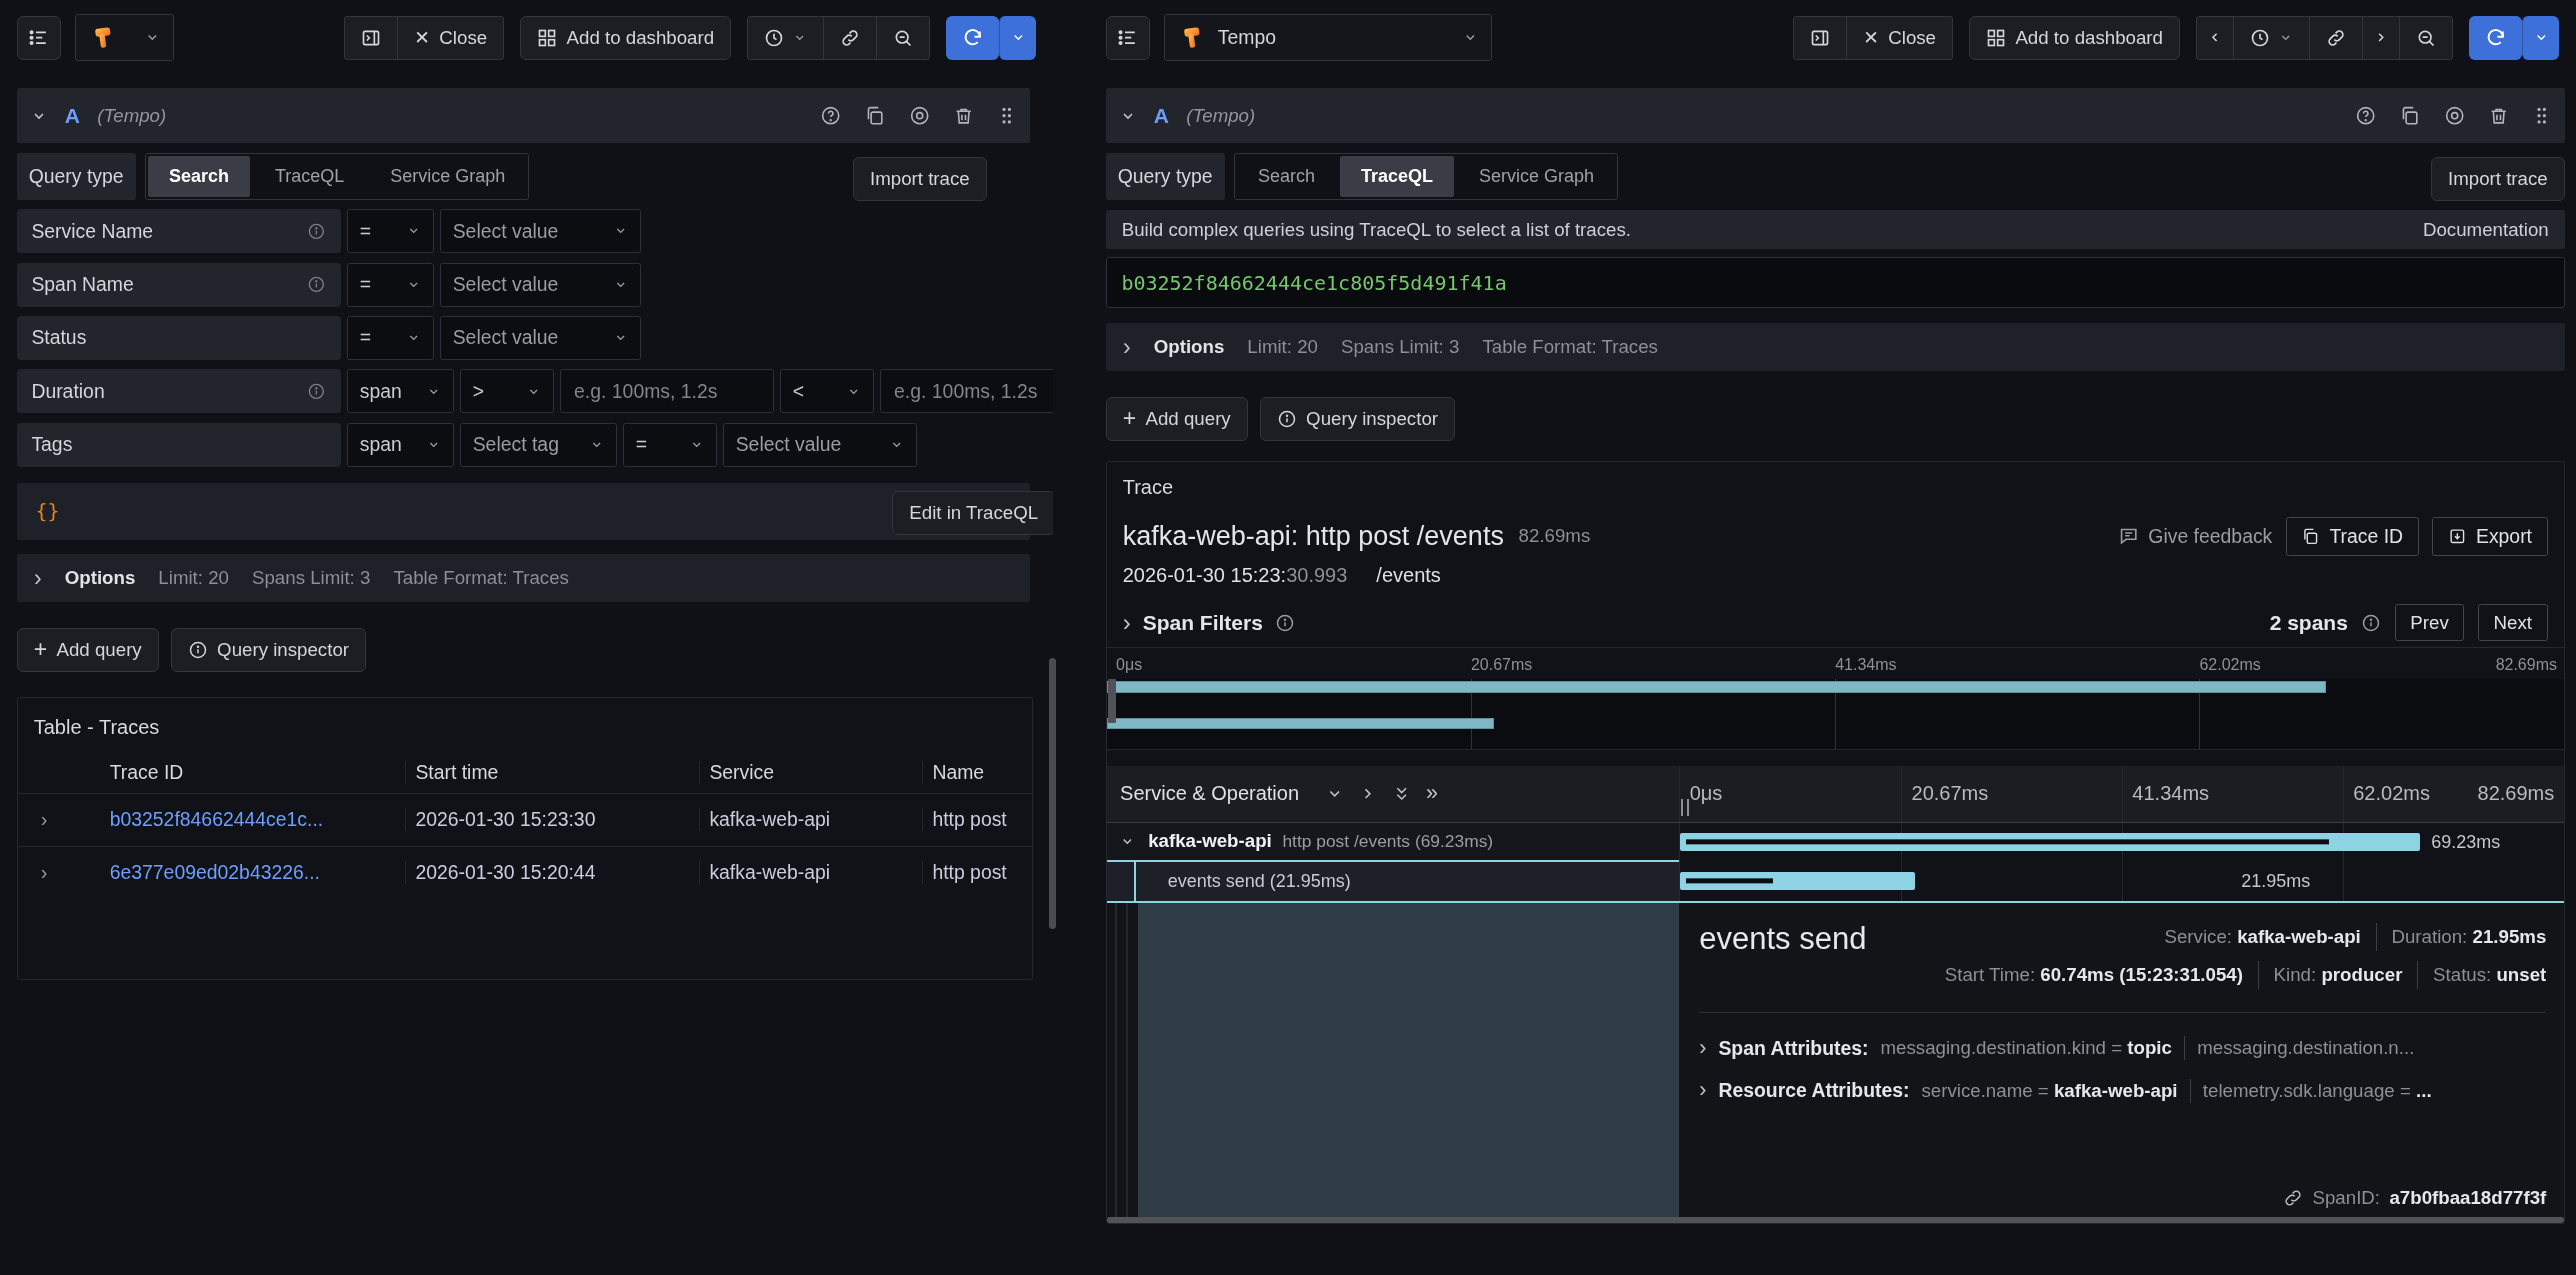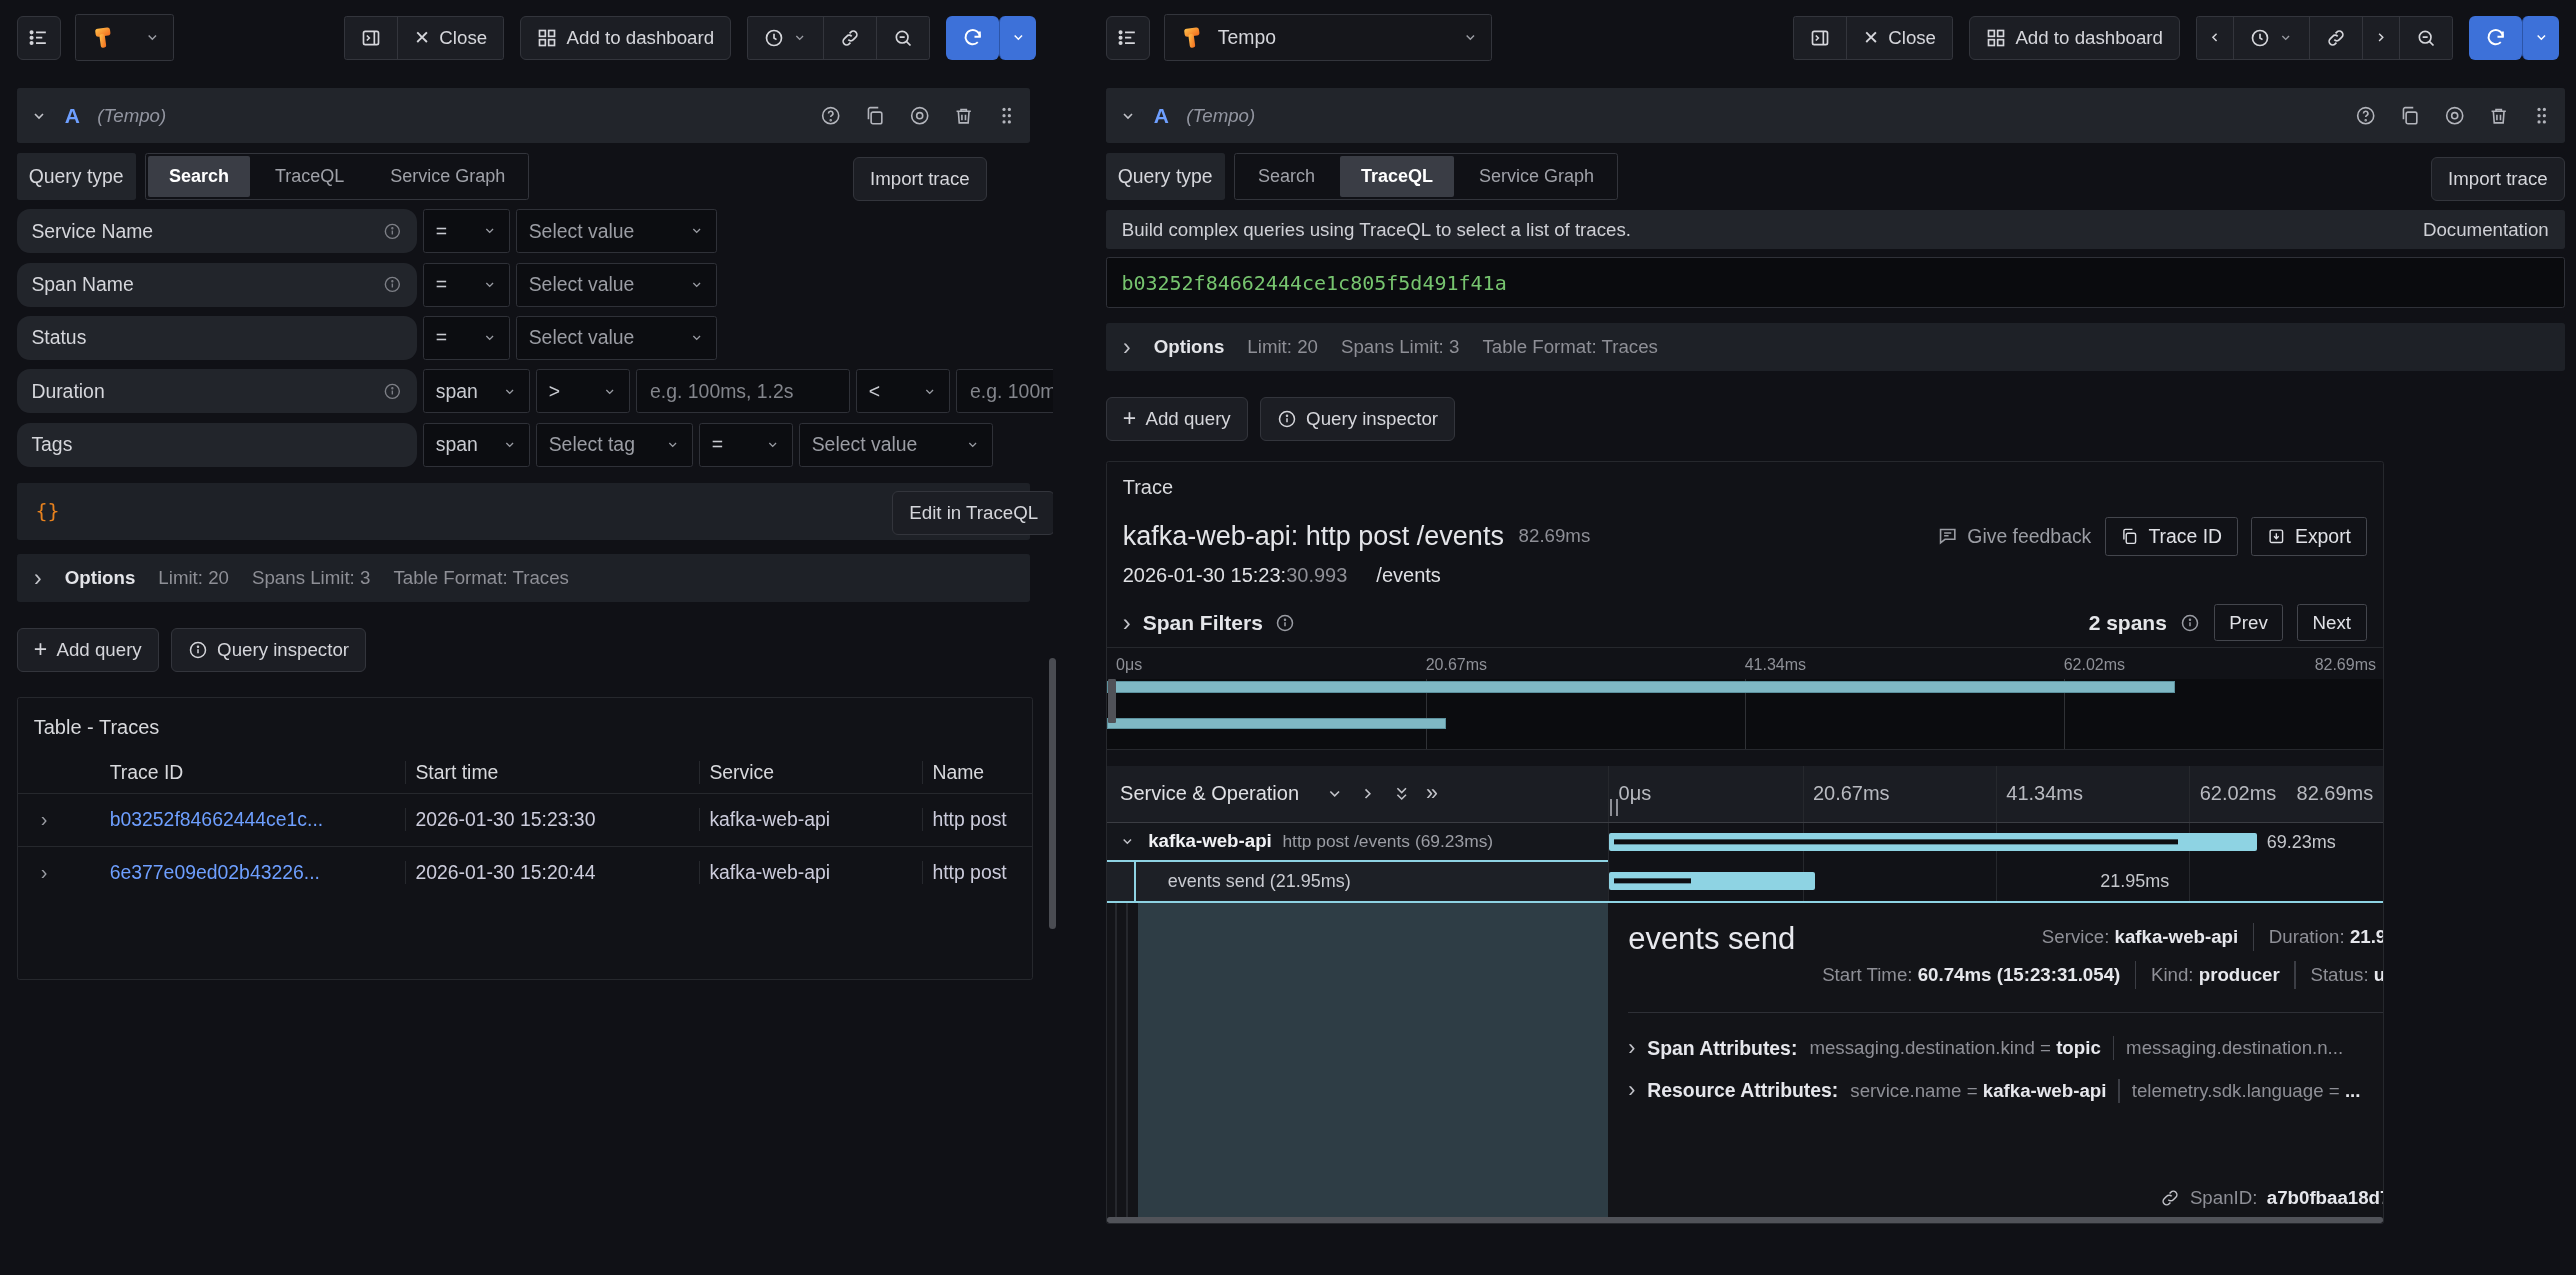--- a/index.html
+++ b/index.html
@@ -38,21 +38,21 @@
   .dshint{color:#9295a0;font-size:18.7px;font-style:italic}
   .qh-icons{margin-left:auto;display:flex;align-items:center;gap:23px;color:#b3b5bc}
   .qtabs{display:flex;align-items:center;margin-top:9.4px;position:relative}
   .chip{display:inline-flex;align-items:center;height:47px;background:#22252b;border-radius:2.7px;
     padding:0 12px;font-size:19.4px;font-weight:500;color:#d5d6db}
   .radiogroup{display:inline-flex;height:47px;border:0.7px solid #33353c;border-radius:2.7px;margin-left:9.4px;background:#101116;overflow:hidden}
   .rtab{display:inline-flex;align-items:center;padding:0 23px;font-size:18px;color:#9fa1a8;cursor:pointer}
   .rtab.active{background:#3a3d45;color:#fff;font-weight:600;border-radius:2px;margin:2px;padding:0 21px}
   .import-btn{position:absolute;right:43px;top:4px}
   .frow{display:flex;align-items:stretch;margin-top:9.4px;gap:6px}
-  .flabel{display:flex;align-items:center;gap:10.7px;width:400px;background:#22252b;border-radius:13px;
+  .flabel{display:flex;align-items:center;gap:10.7px;width:324px;background:#22252b;border-radius:4px;
     padding:0 14.7px;font-size:19.4px;color:#d5d6db;flex:none}
   .sel{display:flex;align-items:center;justify-content:space-between;gap:9.4px;height:44px;background:#0c0d11;
     border:0.7px solid #2f3138;border-radius:2.7px;padding:0 12px;font-size:19.4px;color:#c9cbd1;flex:none}
   .sel .ph{color:#9b9da4}
   .tin{height:44px;background:#0c0d11;border:0.7px solid #2f3138;border-radius:2.7px;padding:0 13.4px;
     font-size:19.4px;color:#c9cbd1;flex:none}
   .tin::placeholder{color:#83858c}
   .tqrow{position:relative;margin-top:16px;height:57px;background:#1e2127;border-radius:2.7px;
     display:flex;align-items:center;padding:0 18.7px;overflow:visible}
   .braces{color:#e8821e;font-family:"DejaVu Sans Mono",monospace;font-size:20px}
@@ -77,21 +77,21 @@
   .expander{color:#9b9da4;text-align:center;font-size:20px;cursor:pointer}
 
   
   .helprow{display:flex;align-items:center;justify-content:space-between;margin-top:10.7px;height:39px;
     background:#22252b;border-radius:2.7px;padding:0 16px;font-size:18.7px;color:#cfd0d6}
   .qlbox{margin-top:8px;height:51px;background:#0a0b0e;border:0.7px solid #2f3138;border-radius:2.7px;
     display:flex;align-items:center;padding:0 14.7px}
   .qltext{font-family:"DejaVu Sans Mono",monospace;font-size:20px;color:#77c56f}
 
   
-  .tracepanel{margin:20px 10.7px 0 16.7px;width:1278px;height:763px;border:0.7px solid #26282d;border-radius:2.7px;
+  .tracepanel{margin:20px 10.7px 0 16.7px;width:1459px;height:763px;border:0.7px solid #26282d;border-radius:2.7px;
     background:#111217;position:relative;display:flex;flex-direction:column;overflow:hidden}
   .tv-title{padding:14.7px 16px 6.7px 16px;font-size:20px;color:#d8d9dd}
   .tv-head{display:flex;align-items:center;padding:10.7px 16px 4px 16px;gap:14.7px}
   .tv-name{font-size:27px;font-weight:500;color:#e4e5e9}
   .tv-dur{font-size:18.7px;color:#8e8f96}
   .tv-actions{margin-left:auto;display:flex;align-items:center;gap:13.4px}
   .ghostbtn{display:inline-flex;gap:9.4px;color:#9b9da4;font-size:19.4px;cursor:pointer}
   .obtn{display:inline-flex;align-items:center;gap:9.4px;height:39px;border:0.7px solid #44464d;border-radius:2.7px;
     padding:0 14.7px;font-size:19.4px;color:#e0e1e6;background:transparent;cursor:pointer}
   .tv-sub{display:flex;gap:29px;padding:4px 16px 12px 16px;font-size:20px;color:#dfe0e4}

